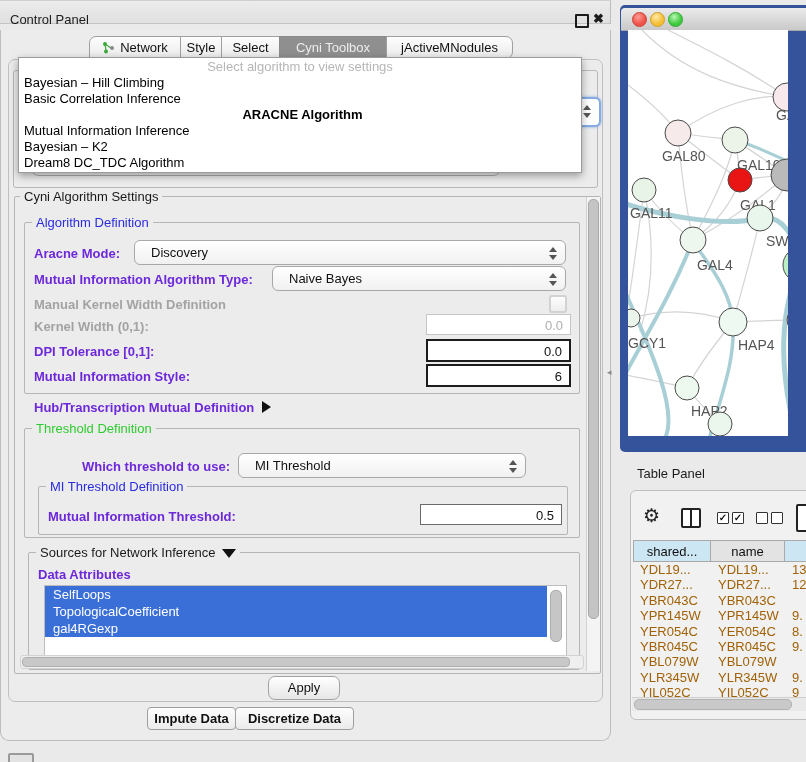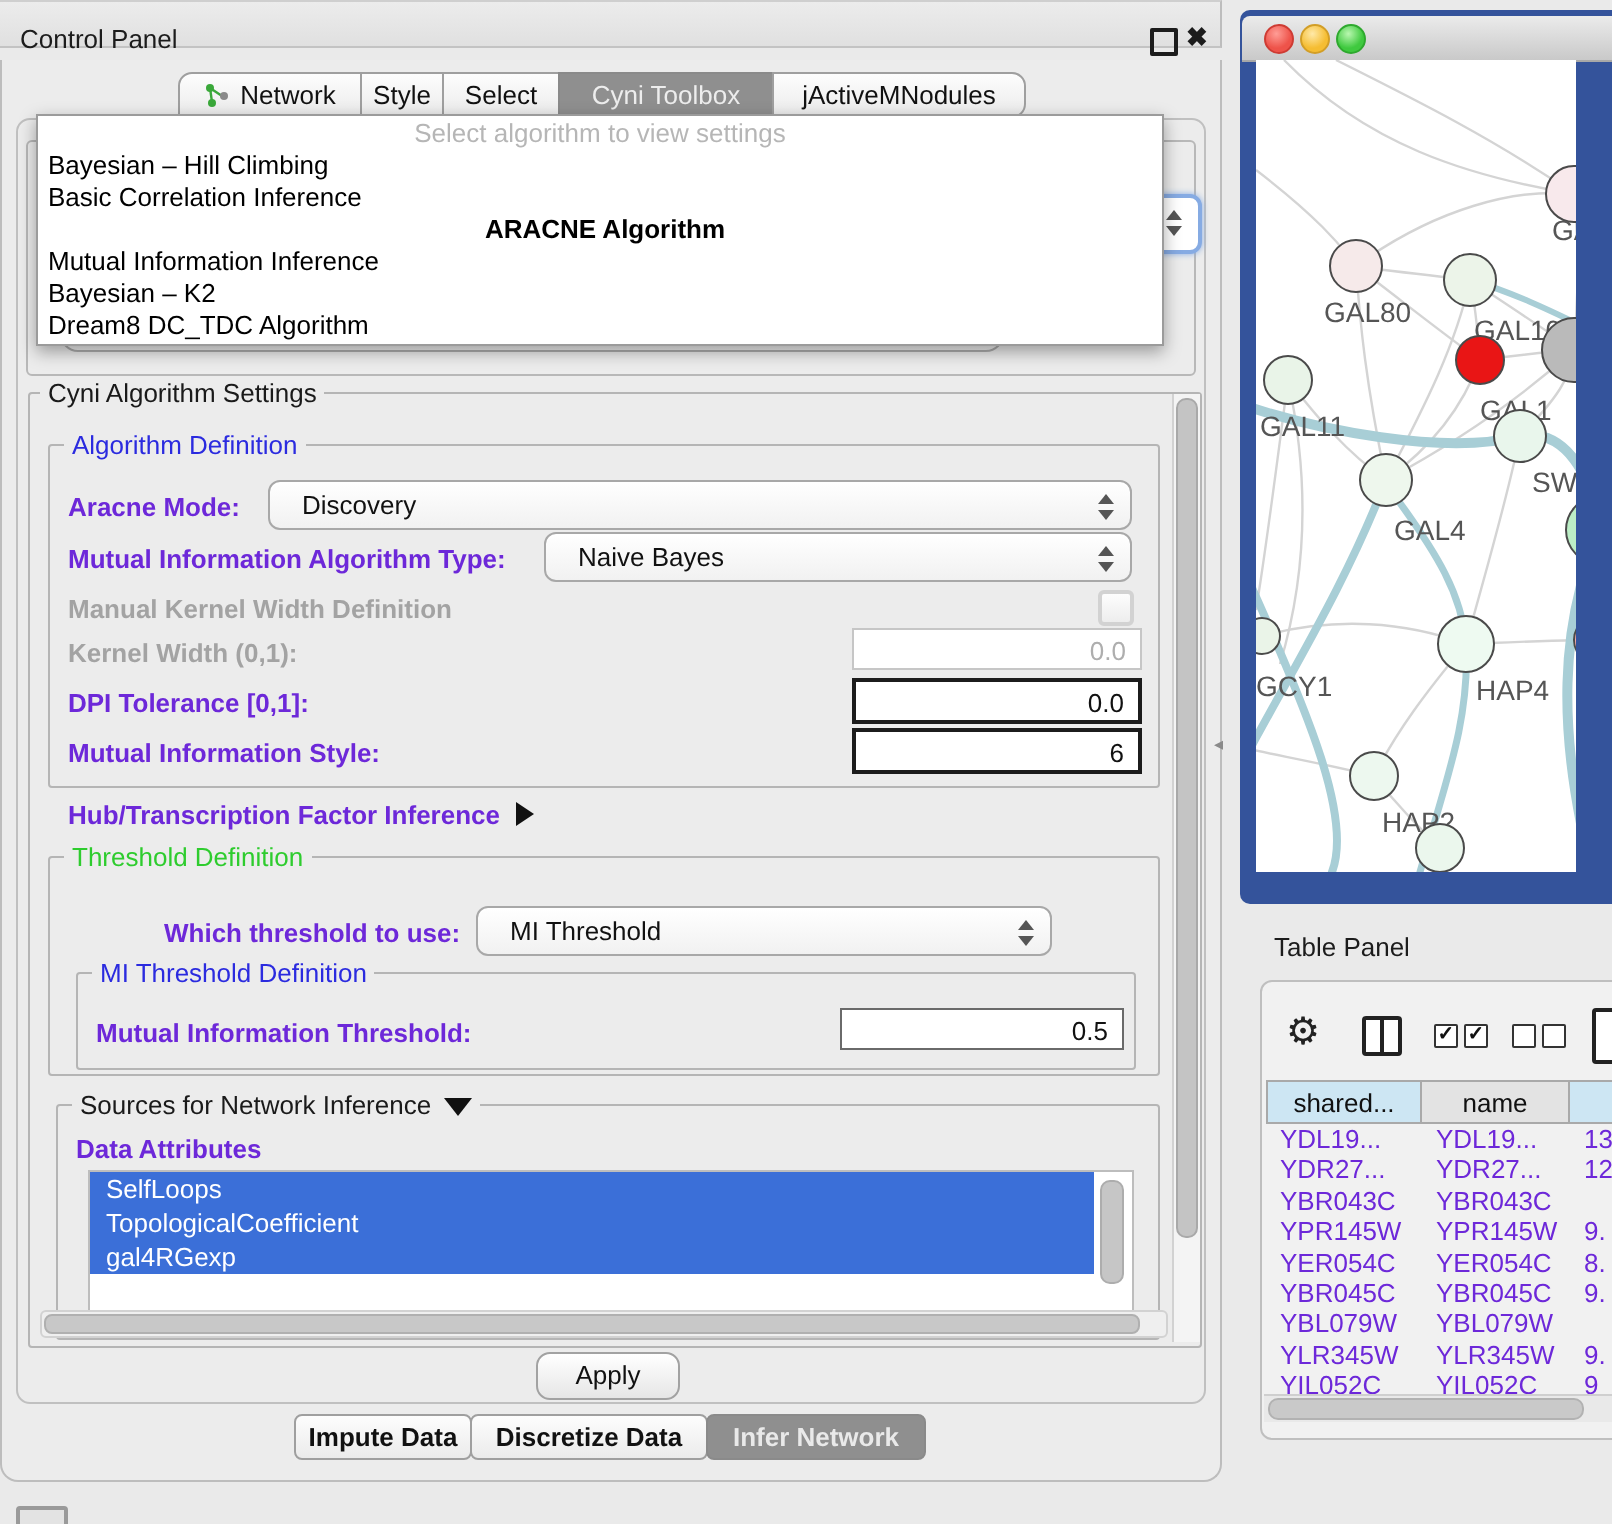--- a/index.html
+++ b/index.html
@@ -110,21 +110,21 @@
   #cb-unchecked{left:756px;}
   .cb{width:10px;height:10px;border:1.5px solid #333;border-radius:1px;background:#fff;font-size:10px;line-height:10px;font-weight:bold;color:#111;text-align:center;}
   #file-icon{left:796px;top:504px;width:14px;height:24px;border:2px solid #222;background:#fff;border-radius:2px;}
 
   #tbl-header{left:633px;top:540px;height:22px;display:flex;font-size:13px;}
   .hcell{box-sizing:border-box;border:1px solid #a9a9a9;border-left:none;display:flex;align-items:center;justify-content:center;}
   .hcell:first-child{border-left:1px solid #a9a9a9;}
   .hcell.blue{background:#cde6f3;}
   .hcell.gray{background:#e3e3e3;}
   #tbl-rows{left:633px;top:562px;width:173px;}
-  .trow{height:15.4px;font-size:13px;color:#6d28d9;position:relative;white-space:nowrap;}
+  .trow{height:15.4px;font-size:13px;color:#a16207;position:relative;white-space:nowrap;}
   .trow span{position:absolute;top:0;}
   .c0{left:7px;} .c1{left:85px;} .c2{left:159px;}
   #tbl-hscroll{left:632px;top:697px;width:174px;height:13px;background:#e9e9e9;border-top:1px solid #cfcfcf;}
   #tbl-hthumb{left:634px;top:699px;width:156px;height:9px;background:#c9c9c9;border:1px solid #b2b2b2;border-radius:5px;}
 
   #collapse-arrow{left:607px;top:367px;font-size:9px;color:#8a8a8a;}
   #bottom-left-frag{left:8px;top:753px;width:22px;height:12px;border:2px solid #9a9a9a;background:#e3e3e3;border-radius:2px;}
 
   svg text{font-family:"Liberation Sans",sans-serif;}
 </style>
@@ -215,21 +215,21 @@
   <div class="abs lbl disabled" style="left:34px;top:319px">Kernel Width (0,1):</div>
   <div class="abs field thin" style="left:426px;top:314px;width:145px;height:21px">0.0</div>
 
   <div class="abs lbl" style="left:34px;top:344px">DPI Tolerance [0,1]:</div>
   <div class="abs field bold" style="left:426px;top:339px;width:145px;height:21px">0.0</div>
 
   <div class="abs lbl" style="left:34px;top:369px">Mutual Information Style:</div>
   <div class="abs field bold" style="left:426px;top:364px;width:145px;height:21px">6</div>
 
   <div class="abs lbl" style="left:34px;top:400px">
-    <span>Hub/Transcription Factor Inference</span><span class="tri-right"></span>
+    <span>Hub/Transcription Mutual Definition</span><span class="tri-right"></span>
   </div>
 
   <div class="abs group" id="threshold-group"></div>
   <div class="abs gtitle green" id="threshold-title">Threshold Definition</div>
 
   <div class="abs lbl" style="left:82px;top:459px">Which threshold to use:</div>
   <div class="abs combo" style="left:238px;top:453px;width:288px;height:25px">
     <span class="val">MI Threshold</span>
     <span class="stepper"></span>
   </div>
@@ -255,23 +255,20 @@
   <div class="abs" id="hthumb"></div>
 
   <div class="abs" id="apply-btn">Apply</div>
 
   <div class="abs tabbar" id="bottom-tabs">
     <div class="tab" style="width:89px">
         <span>Impute Data</span>
       </div>
     <div class="tab" style="width:119px">
         <span>Discretize Data</span>
-      </div>
-    <div class="tab selected" style="width:110px">
-        <span>Infer Network</span>
       </div>
   </div>
 
   <div class="abs" id="collapse-arrow">◂</div>
 
   <div class="abs" id="net-frame"></div>
   <div class="abs" id="net-titlebar"></div>
   <div class="abs tl" id="tl-red"></div>
   <div class="abs tl" id="tl-yellow"></div>
   <div class="abs tl" id="tl-green"></div>

